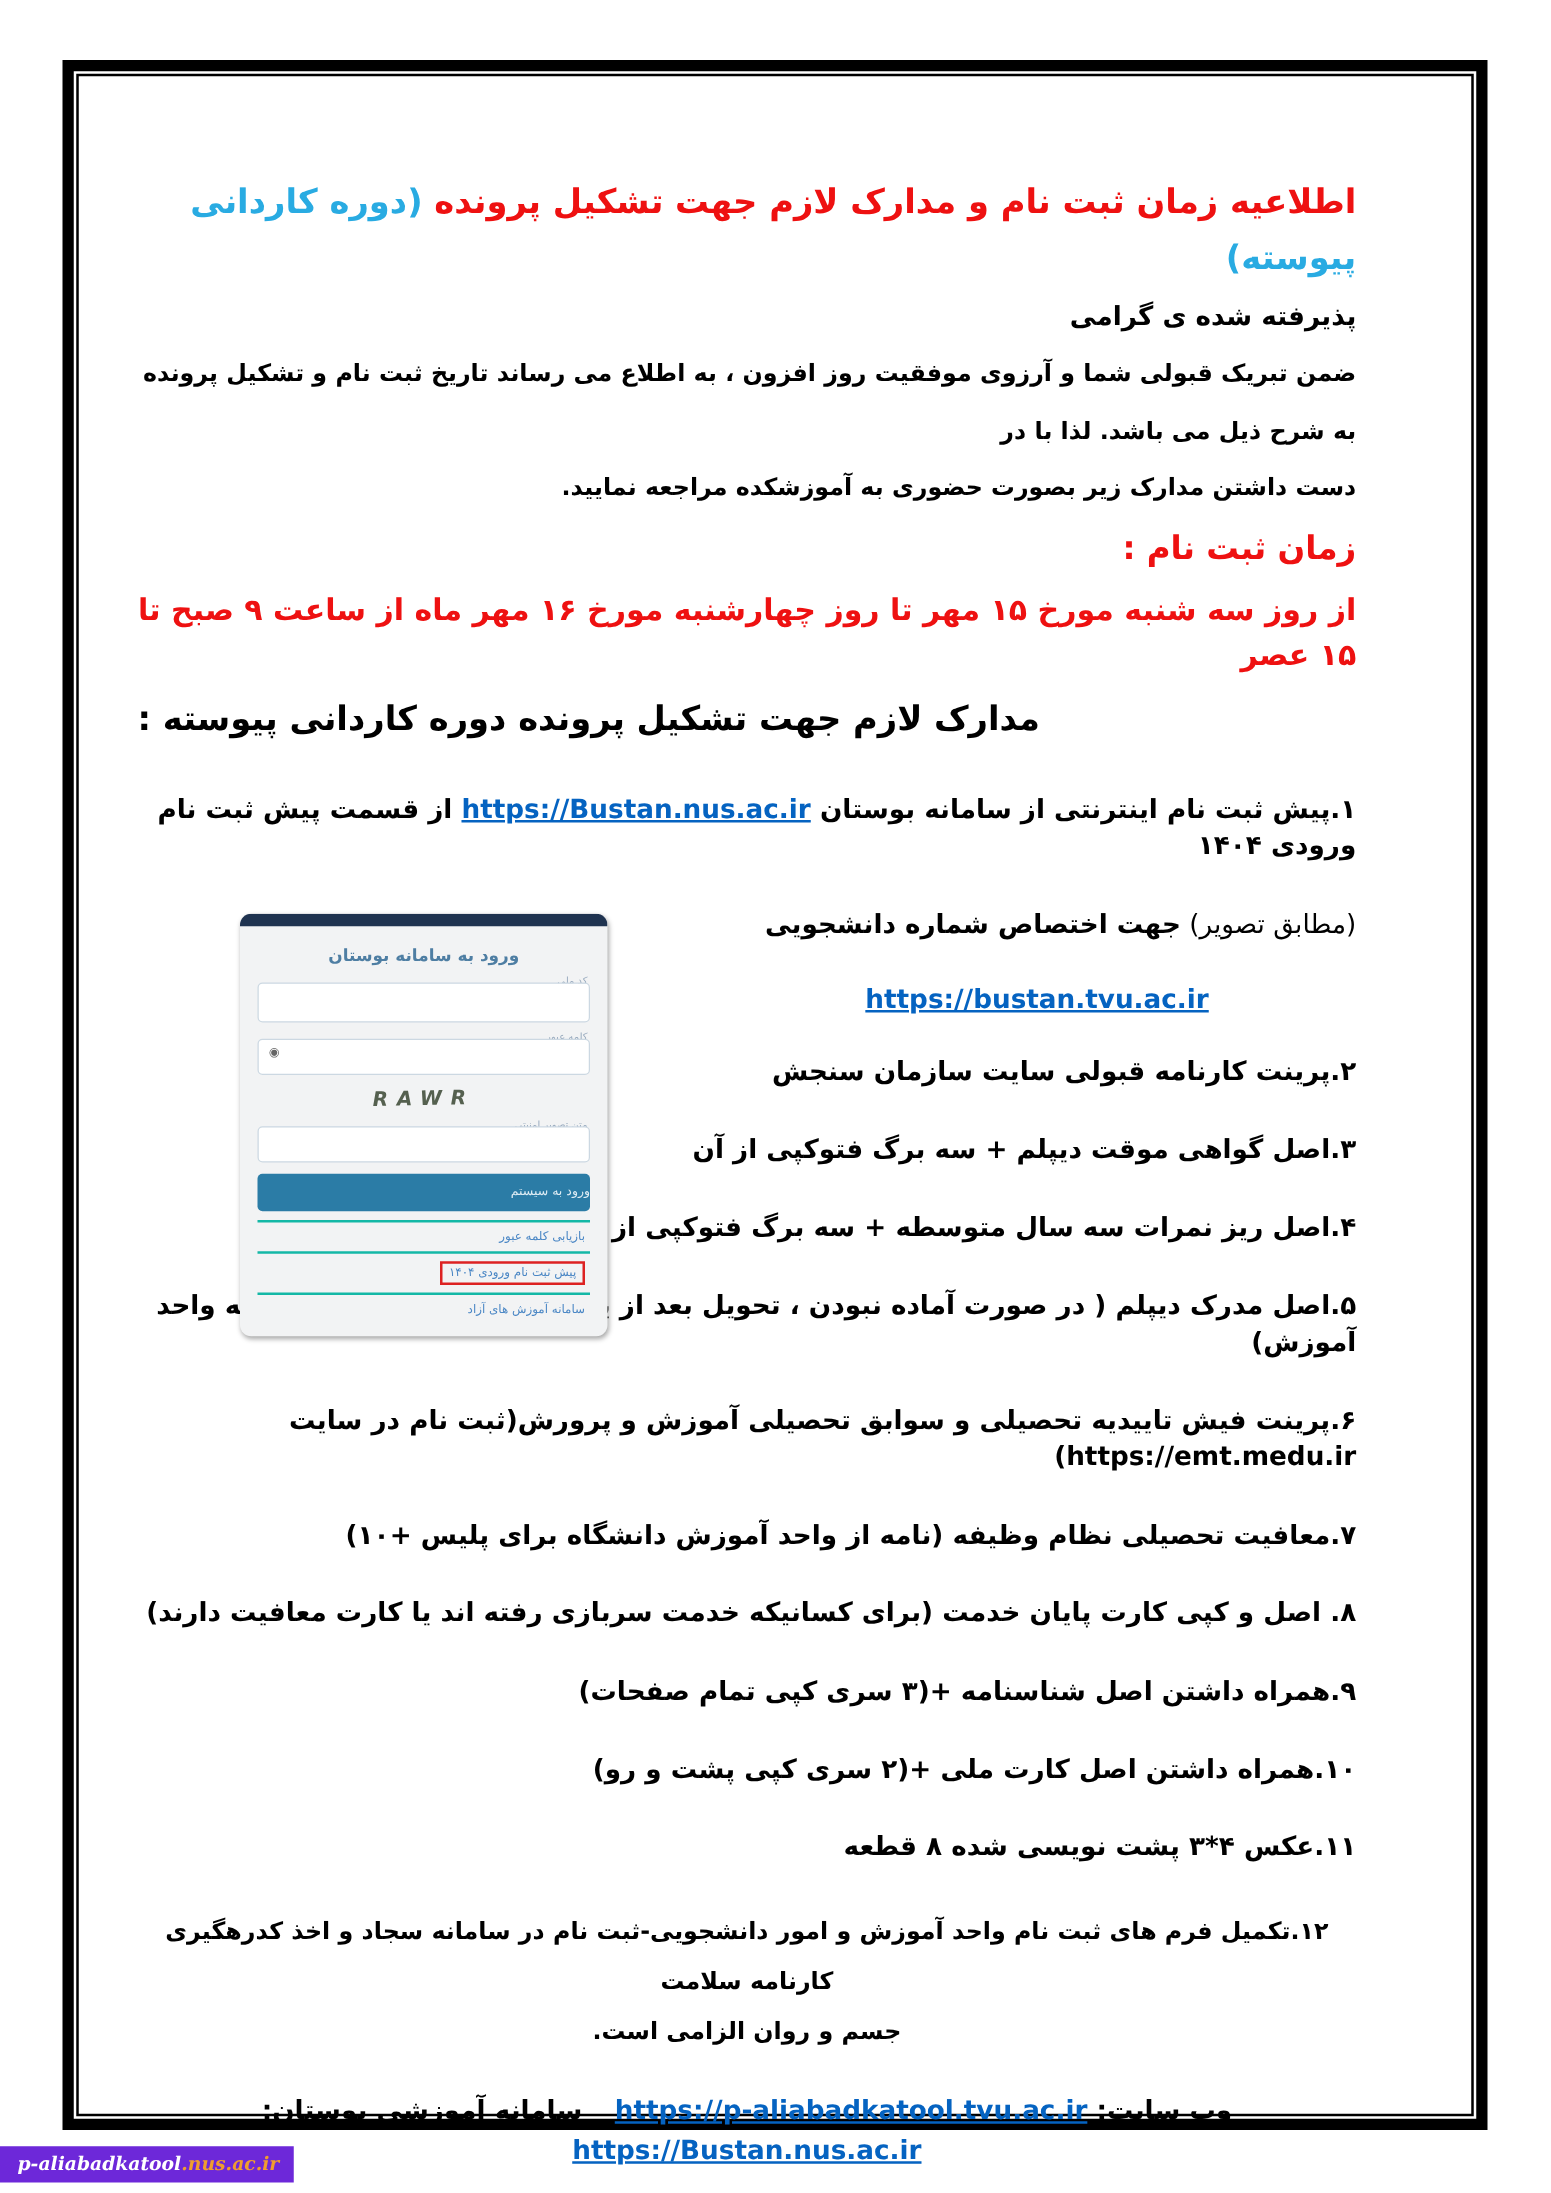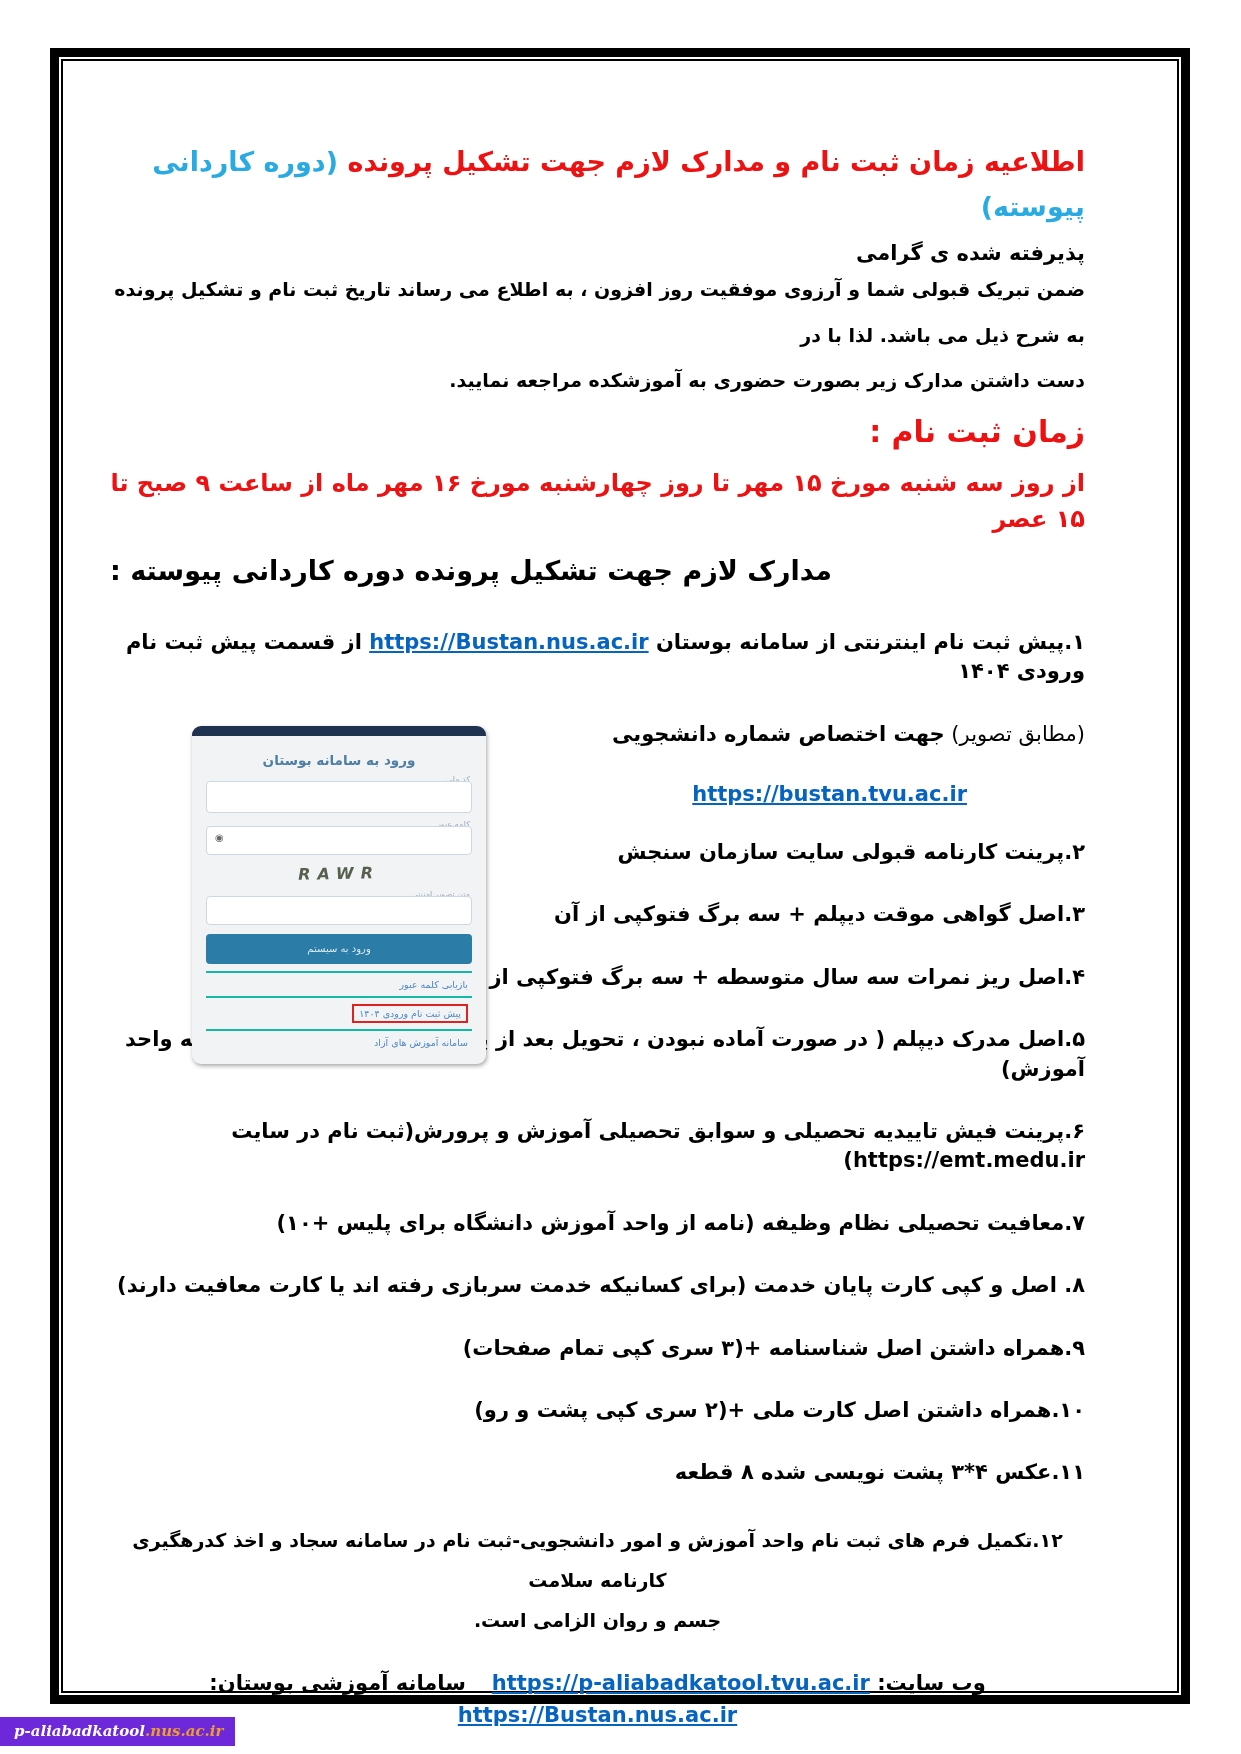--- a/index.html
+++ b/index.html
@@ -7,23 +7,23 @@
         font-family:"DejaVu Sans",sans-serif;direction:rtl;}
   
   .frame{position:absolute;left:50px;top:48px;width:1140px;height:1656px;
          border:9px solid #000;box-sizing:border-box;}
   .frame-inner{position:absolute;left:2px;top:2px;right:2px;bottom:2px;border:2px solid #000;}
   
   .content{position:absolute;left:110px;top:140px;width:975px;direction:rtl;}
   .t-red{color:#ee1111;}
   .t-cyan{color:#29abe2;}
   h1.doc-title{font-size:27px;line-height:1.65;margin:0 0 12px;text-align:right;font-weight:bold;}
-  .greeting{font-size:21px;font-weight:bold;margin:0 0 2px;text-align:right;}
+  .greeting{font-size:21px;font-weight:bold;margin:0 0 12px;text-align:right;}
   .intro{font-size:19px;font-weight:bold;line-height:2.4;margin:0 0 10px;text-align:right;}
-  .reg-heading{font-size:30px;font-weight:bold;margin:0 0 16px;text-align:right;}
+  .reg-heading{font-size:26px;font-weight:bold;margin:0 0 16px;text-align:right;}
   .date-line{font-size:24px;font-weight:bold;margin:0 0 18px;text-align:right;line-height:1.5;}
   .docs-heading{font-size:27px;font-weight:bold;text-align:left;margin:0 0 42px;}
   .item{font-size:21px;font-weight:bold;margin:0 0 33px;text-align:right;line-height:1.4;}
   .item12{font-size:19px;font-weight:bold;line-height:2.1;margin:2px 0 28px;text-align:center;}
   a.doclink{color:#0563c1;text-decoration:underline;font-weight:bold;cursor:pointer;}
   .sub-normal{font-weight:normal;}
   .portal-line{text-align:right;padding-left:0;padding-right:118px;margin:0 0 32px;font-size:21px;}
   .media-wrap{position:relative;}
   .footer-line{font-size:21px;font-weight:bold;text-align:center;margin:0 0 19px;line-height:1.5;}
   .footer-line .mid{margin-right:26px;}
@@ -33,21 +33,21 @@
   .shot-bar{height:10px;background:#1f3350;}
   .shot-pad{padding:4px 14px 10px;}
   .shot-title{color:#4e7ea3;font-size:13.5px;font-weight:bold;text-align:center;margin:12px 0 0;}
   .shot-label{font-size:8px;color:#97a9bd;margin:7px 2px -3px 0;text-align:right;}
   .shot-field{background:#fff;border:1px solid #ccd8e2;border-radius:4px;height:27px;position:relative;}
   .shot-field.tall{height:30px;}
   .shot-eye{position:absolute;left:8px;top:6px;font-size:10px;color:#666;line-height:1;}
   .shot-captcha{text-align:center;margin:9px 0 2px;font-size:16px;font-weight:bold;color:#55604f;
                 letter-spacing:7px;transform:rotate(-1deg);font-style:italic;}
   .shot-btn{margin-top:9px;height:30px;background:#2b7ca6;border-radius:4px;color:#ddecf4;
-            font-size:10px;text-align:center;line-height:30px;}
+            font-size:10px;line-height:30px;}
   .shot-links{margin-top:7px;font-size:9.5px;color:#4b87c5;}
   .shot-links .row{padding:6px 4px;border-top:2px solid #14b8a6;text-align:right;}
   .red-box{border:2px solid #dd2222;padding:2px 5px;display:inline-block;}
   
   .watermark{position:absolute;left:0;top:1717px;background:#6d28d9;color:#fff;
              padding:5px 12px 6px 14px;font-size:15px;font-weight:bold;font-style:italic;
              direction:ltr;font-family:"DejaVu Serif",serif;}
   .watermark .orange{color:#f09d2e;}
 </style>
 </head>

